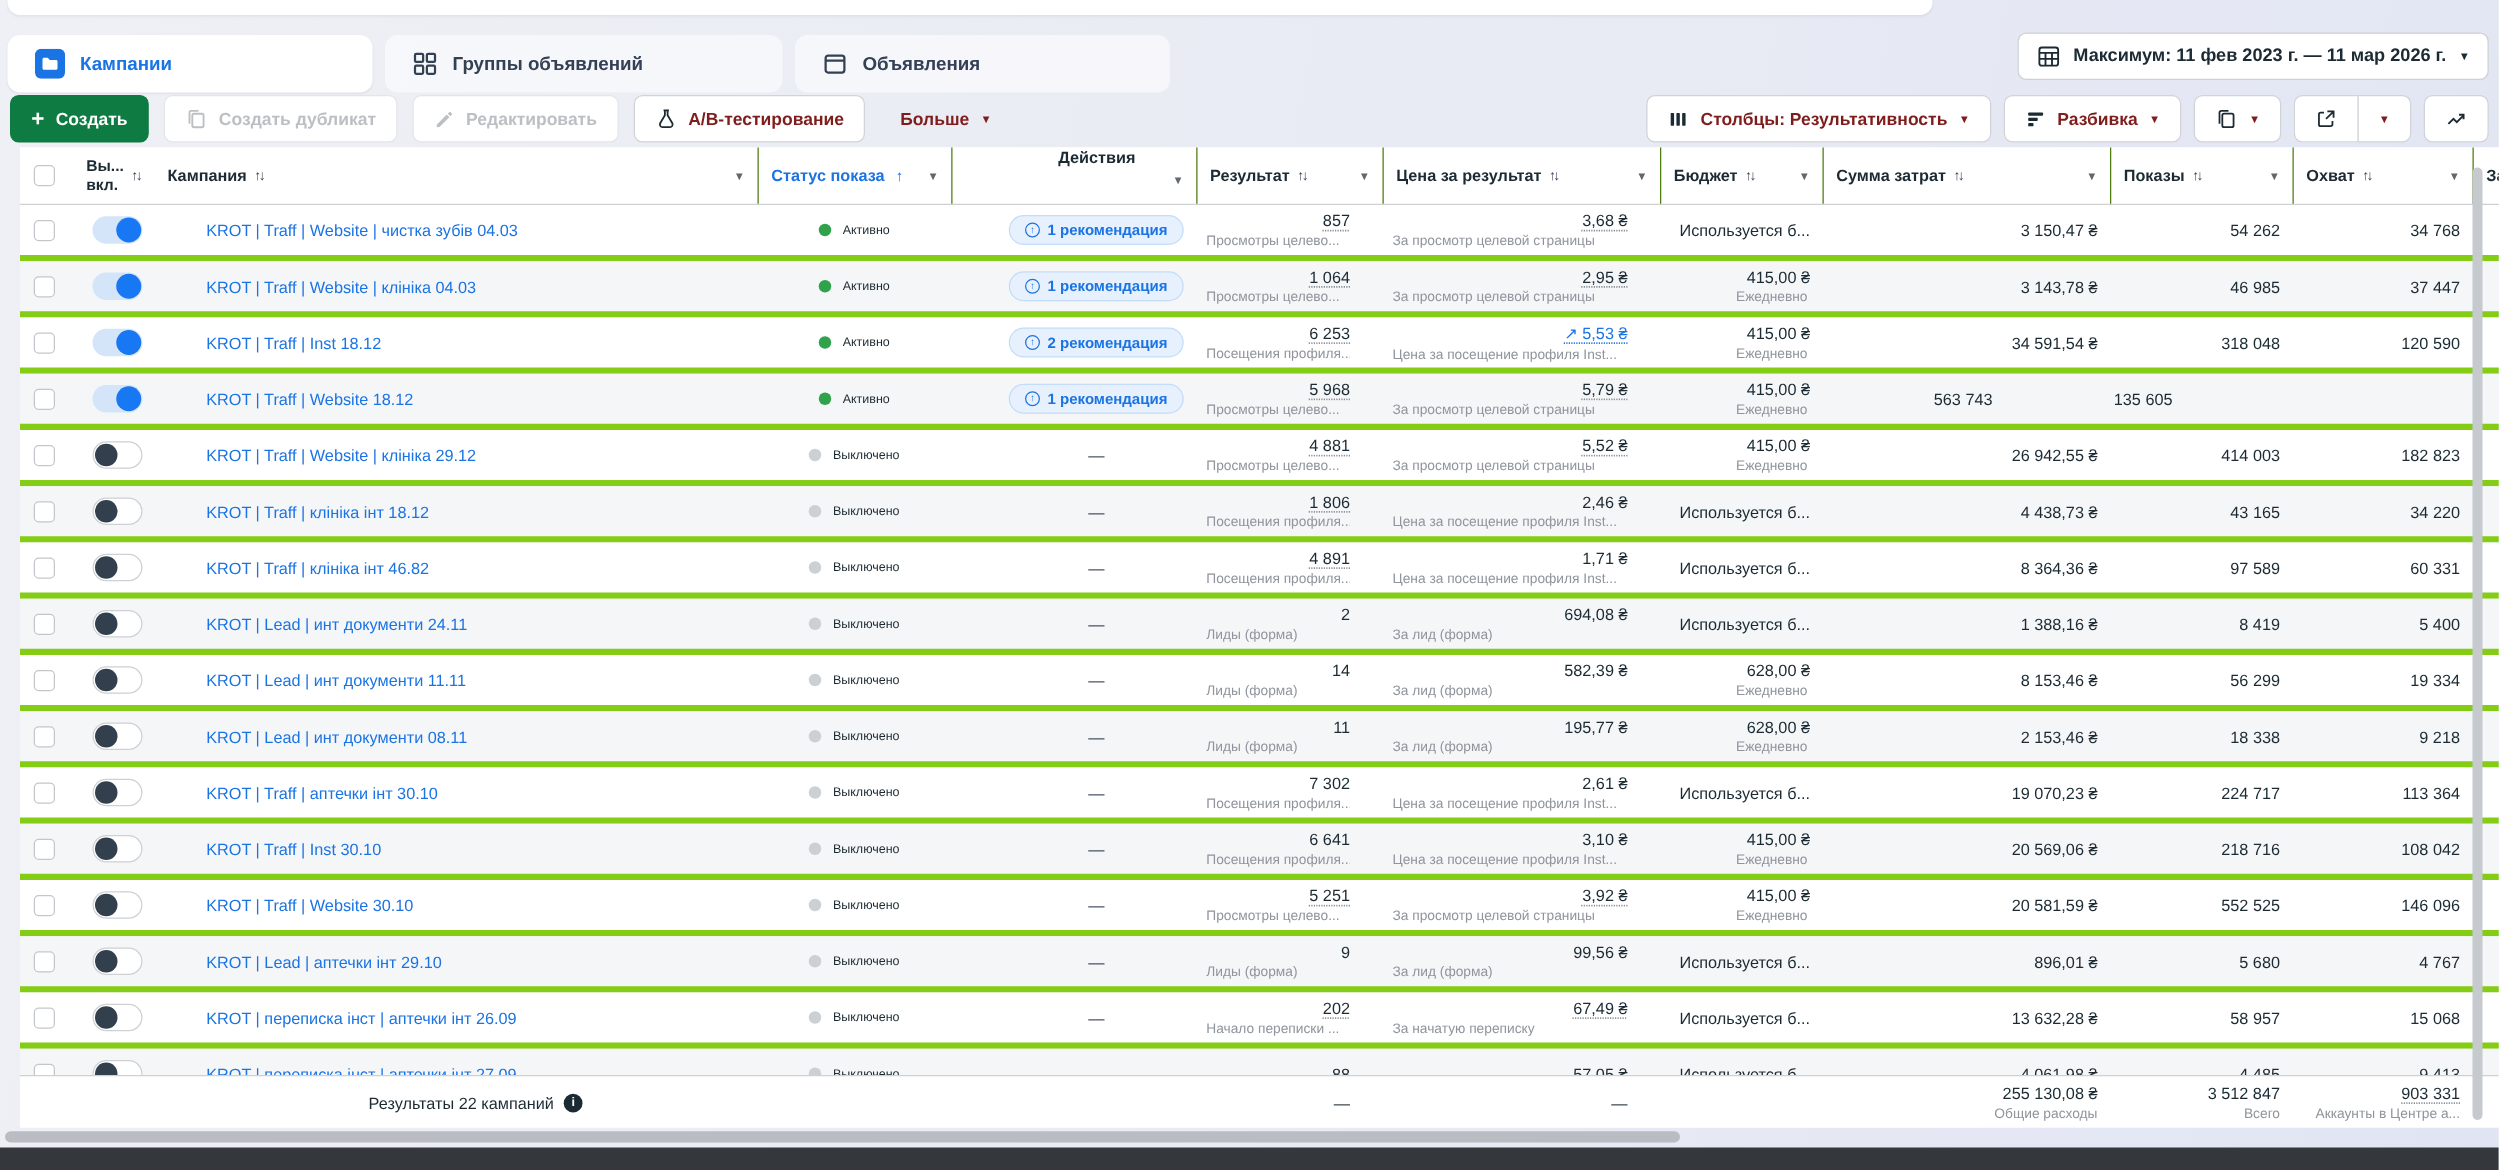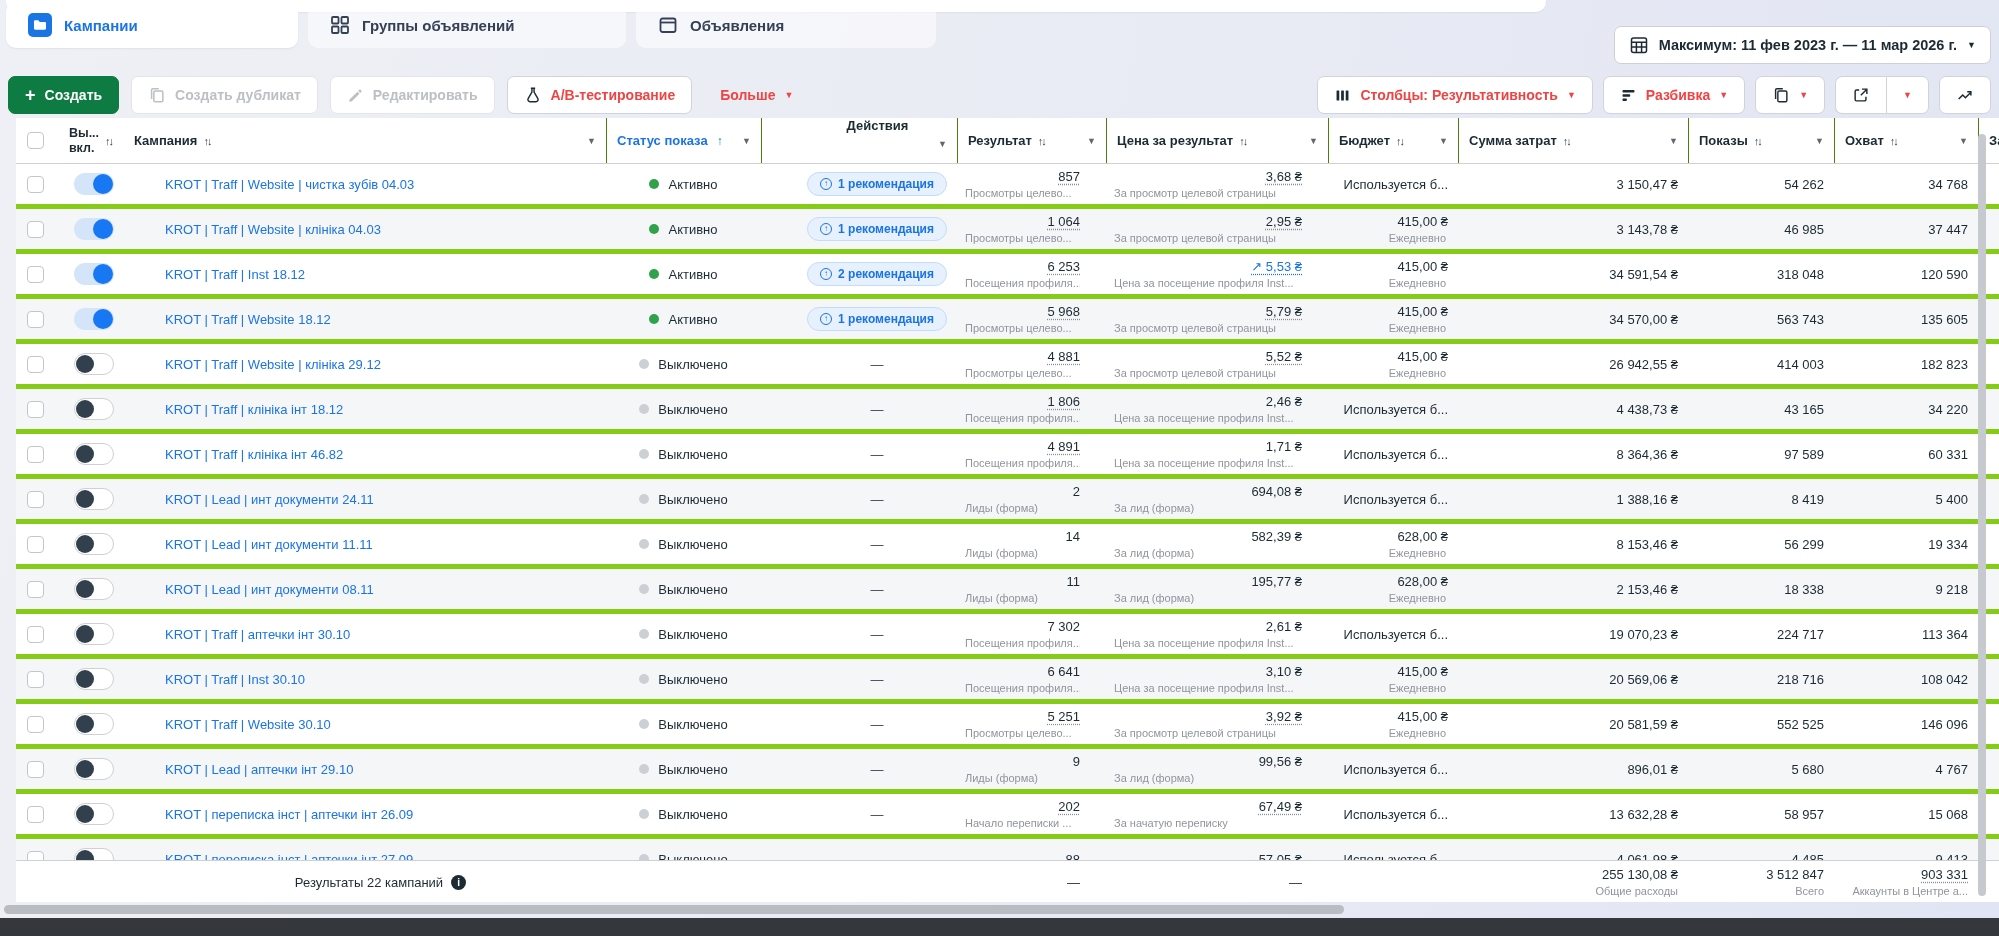--- a/index.html
+++ b/index.html
@@ -3,32 +3,32 @@
 <meta charset="utf-8">
 <style>
   *{box-sizing:border-box}
   html,body{margin:0;padding:0}
   body{width:1999px;height:936px;position:relative;overflow:hidden;
        font-family:"Liberation Sans","DejaVu Sans",sans-serif;color:#1c2b33;
        background:linear-gradient(100deg,#eef0f5 0%,#e9ebf4 55%,#e1e5f3 100%)}
   
   .topcut{position:absolute;left:6px;top:-34px;width:1540px;height:46px;background:#fff;border-radius:10px;box-shadow:0 1px 2px rgba(0,0,0,.05)}
   
-  .tabs{position:absolute;left:6px;top:2px;display:flex;gap:10px}
+  .tabs{position:absolute;left:6px;top:28px;display:flex;gap:10px}
   .tab{height:46px;border-radius:10px;display:flex;align-items:center;gap:12px;padding:0 22px;
        font-size:15px;font-weight:700;color:#344054;background:rgba(255,255,255,.55)}
   .tab.active{background:#fff;color:#1b74e4;box-shadow:0 1px 2px rgba(0,0,0,.06)}
   .tab1{width:292px}.tab2{width:318px}.tab3{width:300px}
   
   .datebtn{position:absolute;right:8px;top:26px;height:38px;background:#fff;border:1px solid #ced0d4;
        border-radius:7px;display:flex;align-items:center;gap:10px;padding:0 14px;font-size:14.5px;font-weight:700}
   
   .toolbar{position:absolute;left:8px;top:76px;right:8px;height:38px;display:flex;align-items:center;gap:12px}
   .btn{height:38px;border-radius:7px;display:inline-flex;align-items:center;gap:9px;padding:0 16px;
-       font-size:14px;font-weight:700;background:#fff;border:1px solid #d0d3d8;color:#ef4444;white-space:nowrap}
+       font-size:14px;font-weight:700;background:#fff;border:1px solid #d0d3d8;color:#7f1d1d;white-space:nowrap}
   .btn.green{background:#0e7b42;border-color:#0e7b42;color:#fff}
   .btn.disabled{color:#bcc0c4;border-color:#e3e5e9}
   .btn.plain{border:none;background:transparent}
   .tright{margin-left:auto;display:flex;gap:10px;align-items:center}
   .crt{font-size:9px;line-height:1}
   .plus{font-size:18px;font-weight:700;line-height:1}
   .grp{display:inline-flex}
   .grp .btn{border-radius:0}
   .grp .btn:first-child{border-radius:7px 0 0 7px;border-right:none}
   .grp .btn:last-child{border-radius:0 7px 7px 0}
@@ -57,21 +57,21 @@
   .tgl{width:40px;height:22px;border-radius:12px;position:relative;display:inline-block;flex:none}
   .tgl.on{background:#d4e5f9}
   .tgl.on .knob{position:absolute;right:1px;top:1px;width:20px;height:20px;border-radius:50%;background:#1877f2}
   .tgl.off{background:#fff;border:1px solid #ced0d4}
   .tgl.off .knob{position:absolute;left:1px;top:1px;width:18px;height:18px;border-radius:50%;background:#32404e}
   .c-name{padding-left:45px;justify-content:center}
   .link{color:#1b74e4;font-size:13px}
   .c-status{flex-direction:row;align-items:center;gap:9px;padding-left:10px}
   .dot{width:10px;height:10px;border-radius:50%;flex:none}
   .dot.g{background:#31a24c}.dot.gr{background:#ccd0d5}
-  .st{font-size:13px}
+  .st{font-size:10px}
   .c-actions{flex-direction:column;align-items:center;padding-left:46px}
   .badge{display:inline-flex;align-items:center;gap:6px;background:#e7f0fd;border:1px solid #c3dcf9;color:#1b74e4;
          font-size:12px;font-weight:700;padding:4px 12px;border-radius:14px;white-space:nowrap}
   .bic{width:12px;height:12px;border:1.5px solid #1b74e4;border-radius:50%;display:inline-flex;align-items:center;justify-content:center;flex:none}
   .bic::after{content:"↑";font-size:8px;line-height:1;color:#1b74e4}
   .dash{font-size:13px;color:#344054}
   .num .val{display:block;text-align:right;font-size:13px;color:#1c2b33}
   .num .sub{display:block;text-align:left;font-size:11px;color:#90949c;margin-top:3px;overflow:hidden}
   .c-result{padding-right:26px;padding-left:8px}
   .c-price{padding-right:26px;padding-left:8px}
@@ -434,23 +434,20 @@
       <span class="sub">Просмотры целево...</span>
     </div>
     <div class="td c-price num">
       <span class="val u">5,79 ₴</span>
       <span class="sub">За просмотр целевой страницы</span>
     </div>
     <div class="td c-budget num">
       <span class="val">415,00 ₴</span>
       <span class="sub">Ежедневно</span>
     </div>
-    <div class="td c-spend num">
-          <span class="val">34 570,00 ₴</span>
-        </div>
     <div class="td c-impr num">
           <span class="val">563 743</span>
         </div>
     <div class="td c-reach num">
           <span class="val">135 605</span>
         </div>
     <div class="td c-compl"></div>
   </div>
       <div class="tr">
     <div class="td c-check">

